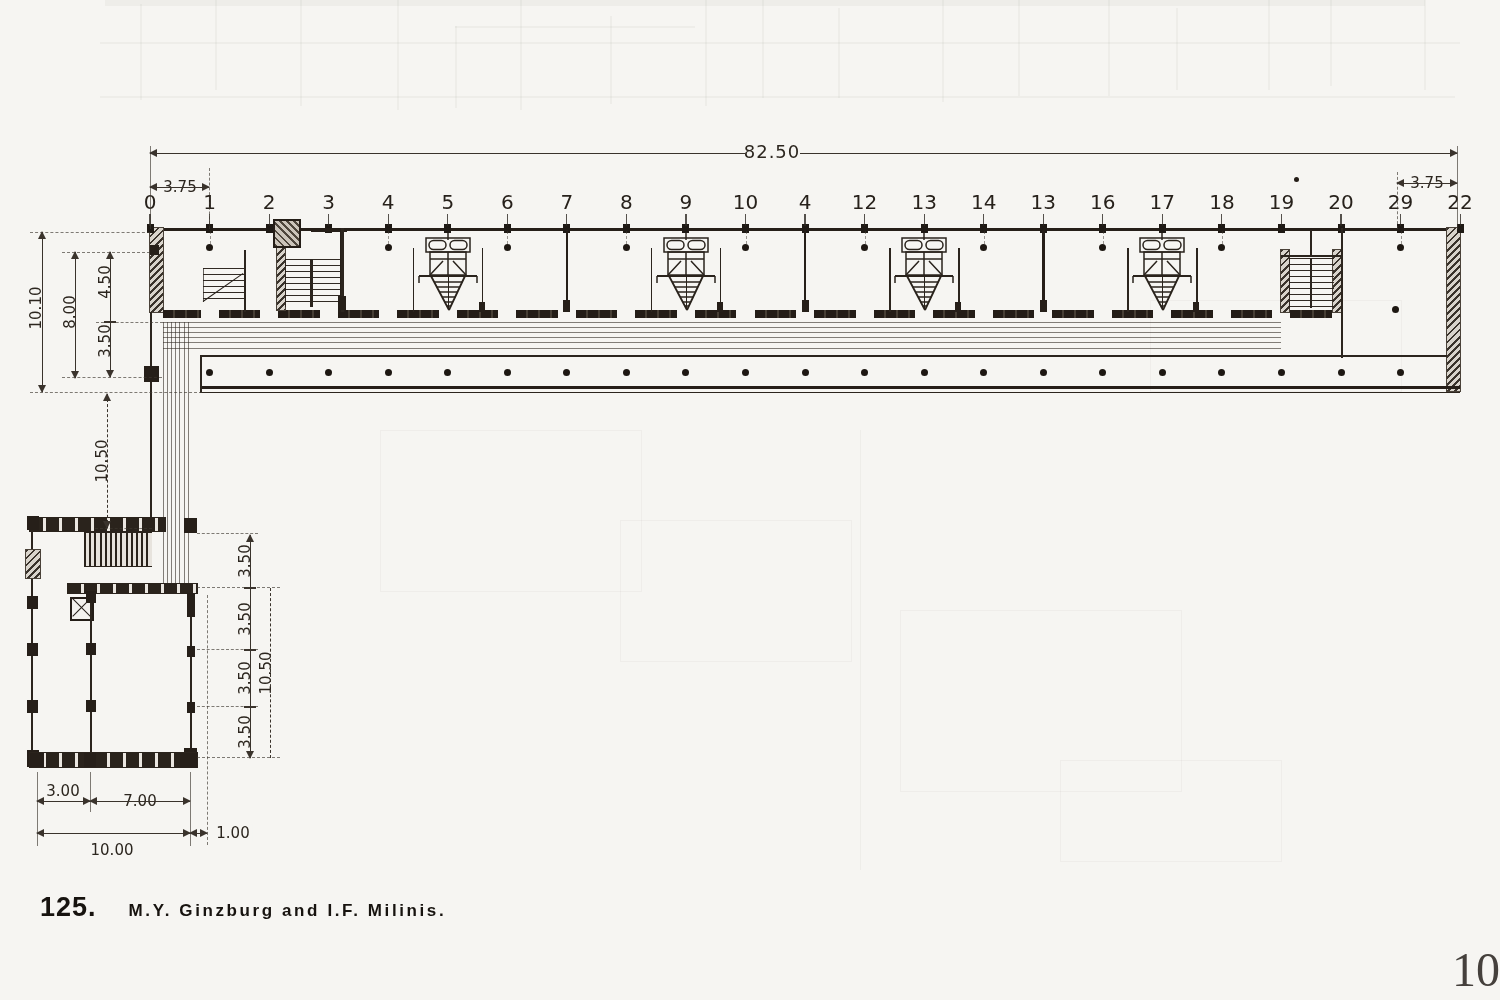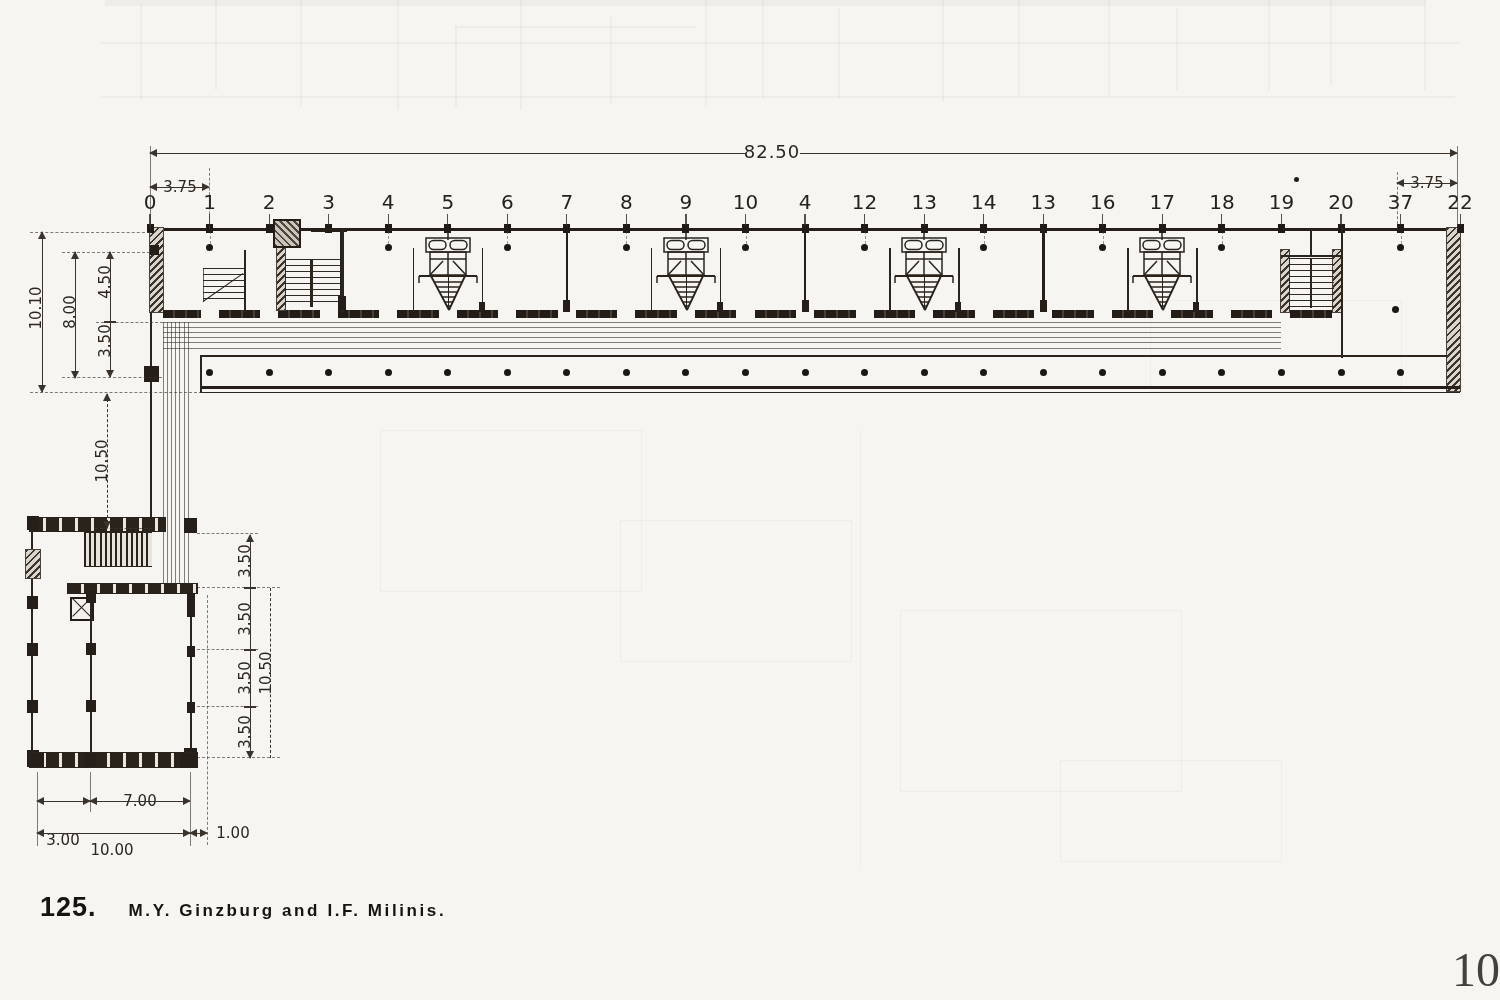--- a/index.html
+++ b/index.html
@@ -92,21 +92,21 @@
     <span class="lab rot" style="left:36px;top:308px">10.10</span>
     <span class="lab rot" style="left:70px;top:312px">8.00</span>
     <span class="lab rot" style="left:105px;top:282px">4.50</span>
     <span class="lab rot" style="left:105px;top:341px">3.50</span>
     <span class="lab rot" style="left:102px;top:461px">10.50</span>
     <span class="lab rot" style="left:245px;top:561px">3.50</span>
     <span class="lab rot" style="left:245px;top:619px">3.50</span>
     <span class="lab rot" style="left:245px;top:678px">3.50</span>
     <span class="lab rot" style="left:245px;top:732px">3.50</span>
     <span class="lab rot" style="left:266px;top:673px">10.50</span>
-    <span class="lab" style="left:63px;top:840px">3.00</span>
+    <span class="lab" style="left:63px;top:791px">3.00</span>
     <span class="lab" style="left:140px;top:801px">7.00</span>
     <span class="lab" style="left:112px;top:850px">10.00</span>
     <span class="lab" style="left:233px;top:833px">1.00</span>
 
     <div class="funnel" style="left:416px;top:229px">
       <svg width="64" height="84" viewBox="0 0 64 84">
         <g stroke="#2a231c" fill="none" stroke-width="1.5">
           <line x1="32" y1="0" x2="32" y2="11"></line>
             <rect x="10" y="9" width="44" height="14"></rect>
           <rect x="13" y="11.5" width="17" height="9" rx="4.5"></rect>
@@ -291,21 +291,21 @@
       <div class="gtick" style="left: 1161.75px; top: 214px; width: 1.2px; height: 12px;"></div>
       <span class="gn" style="left: 1221.9px;">18</span>
       <div class="pier" style="left: 1218.4px; top: 224px; width: 7px; height: 9px;"></div>
       <div class="gtick" style="left: 1221.3px; top: 214px; width: 1.2px; height: 12px;"></div>
       <span class="gn" style="left: 1281.45px;">19</span>
       <div class="pier" style="left: 1277.95px; top: 224px; width: 7px; height: 9px;"></div>
       <div class="gtick" style="left: 1280.85px; top: 214px; width: 1.2px; height: 12px;"></div>
       <span class="gn" style="left: 1341px;">20</span>
       <div class="pier" style="left: 1337.5px; top: 224px; width: 7px; height: 9px;"></div>
       <div class="gtick" style="left: 1340.4px; top: 214px; width: 1.2px; height: 12px;"></div>
-      <span class="gn" style="left: 1400.55px;">37</span>
+      <span class="gn" style="left: 1400.55px;">29</span>
       <div class="pier" style="left: 1397.05px; top: 224px; width: 7px; height: 9px;"></div>
       <div class="gtick" style="left: 1399.95px; top: 214px; width: 1.2px; height: 12px;"></div>
       <span class="gn" style="left: 1460.1px;">22</span>
       <div class="pier" style="left: 1456.6px; top: 224px; width: 7px; height: 9px;"></div>
       <div class="gtick" style="left: 1459.5px; top: 214px; width: 1.2px; height: 12px;"></div>
       <div class="sill" style="left: 163px; top: 310px; width: 37.55px; height: 8px;"></div>
       <div class="sill" style="left: 218.55px; top: 310px; width: 41.55px; height: 8px;"></div>
       <div class="sill" style="left: 278.1px; top: 310px; width: 41.55px; height: 8px;"></div>
       <div class="sill" style="left: 337.65px; top: 310px; width: 41.55px; height: 8px;"></div>
       <div class="sill" style="left: 397.2px; top: 310px; width: 41.55px; height: 8px;"></div>

